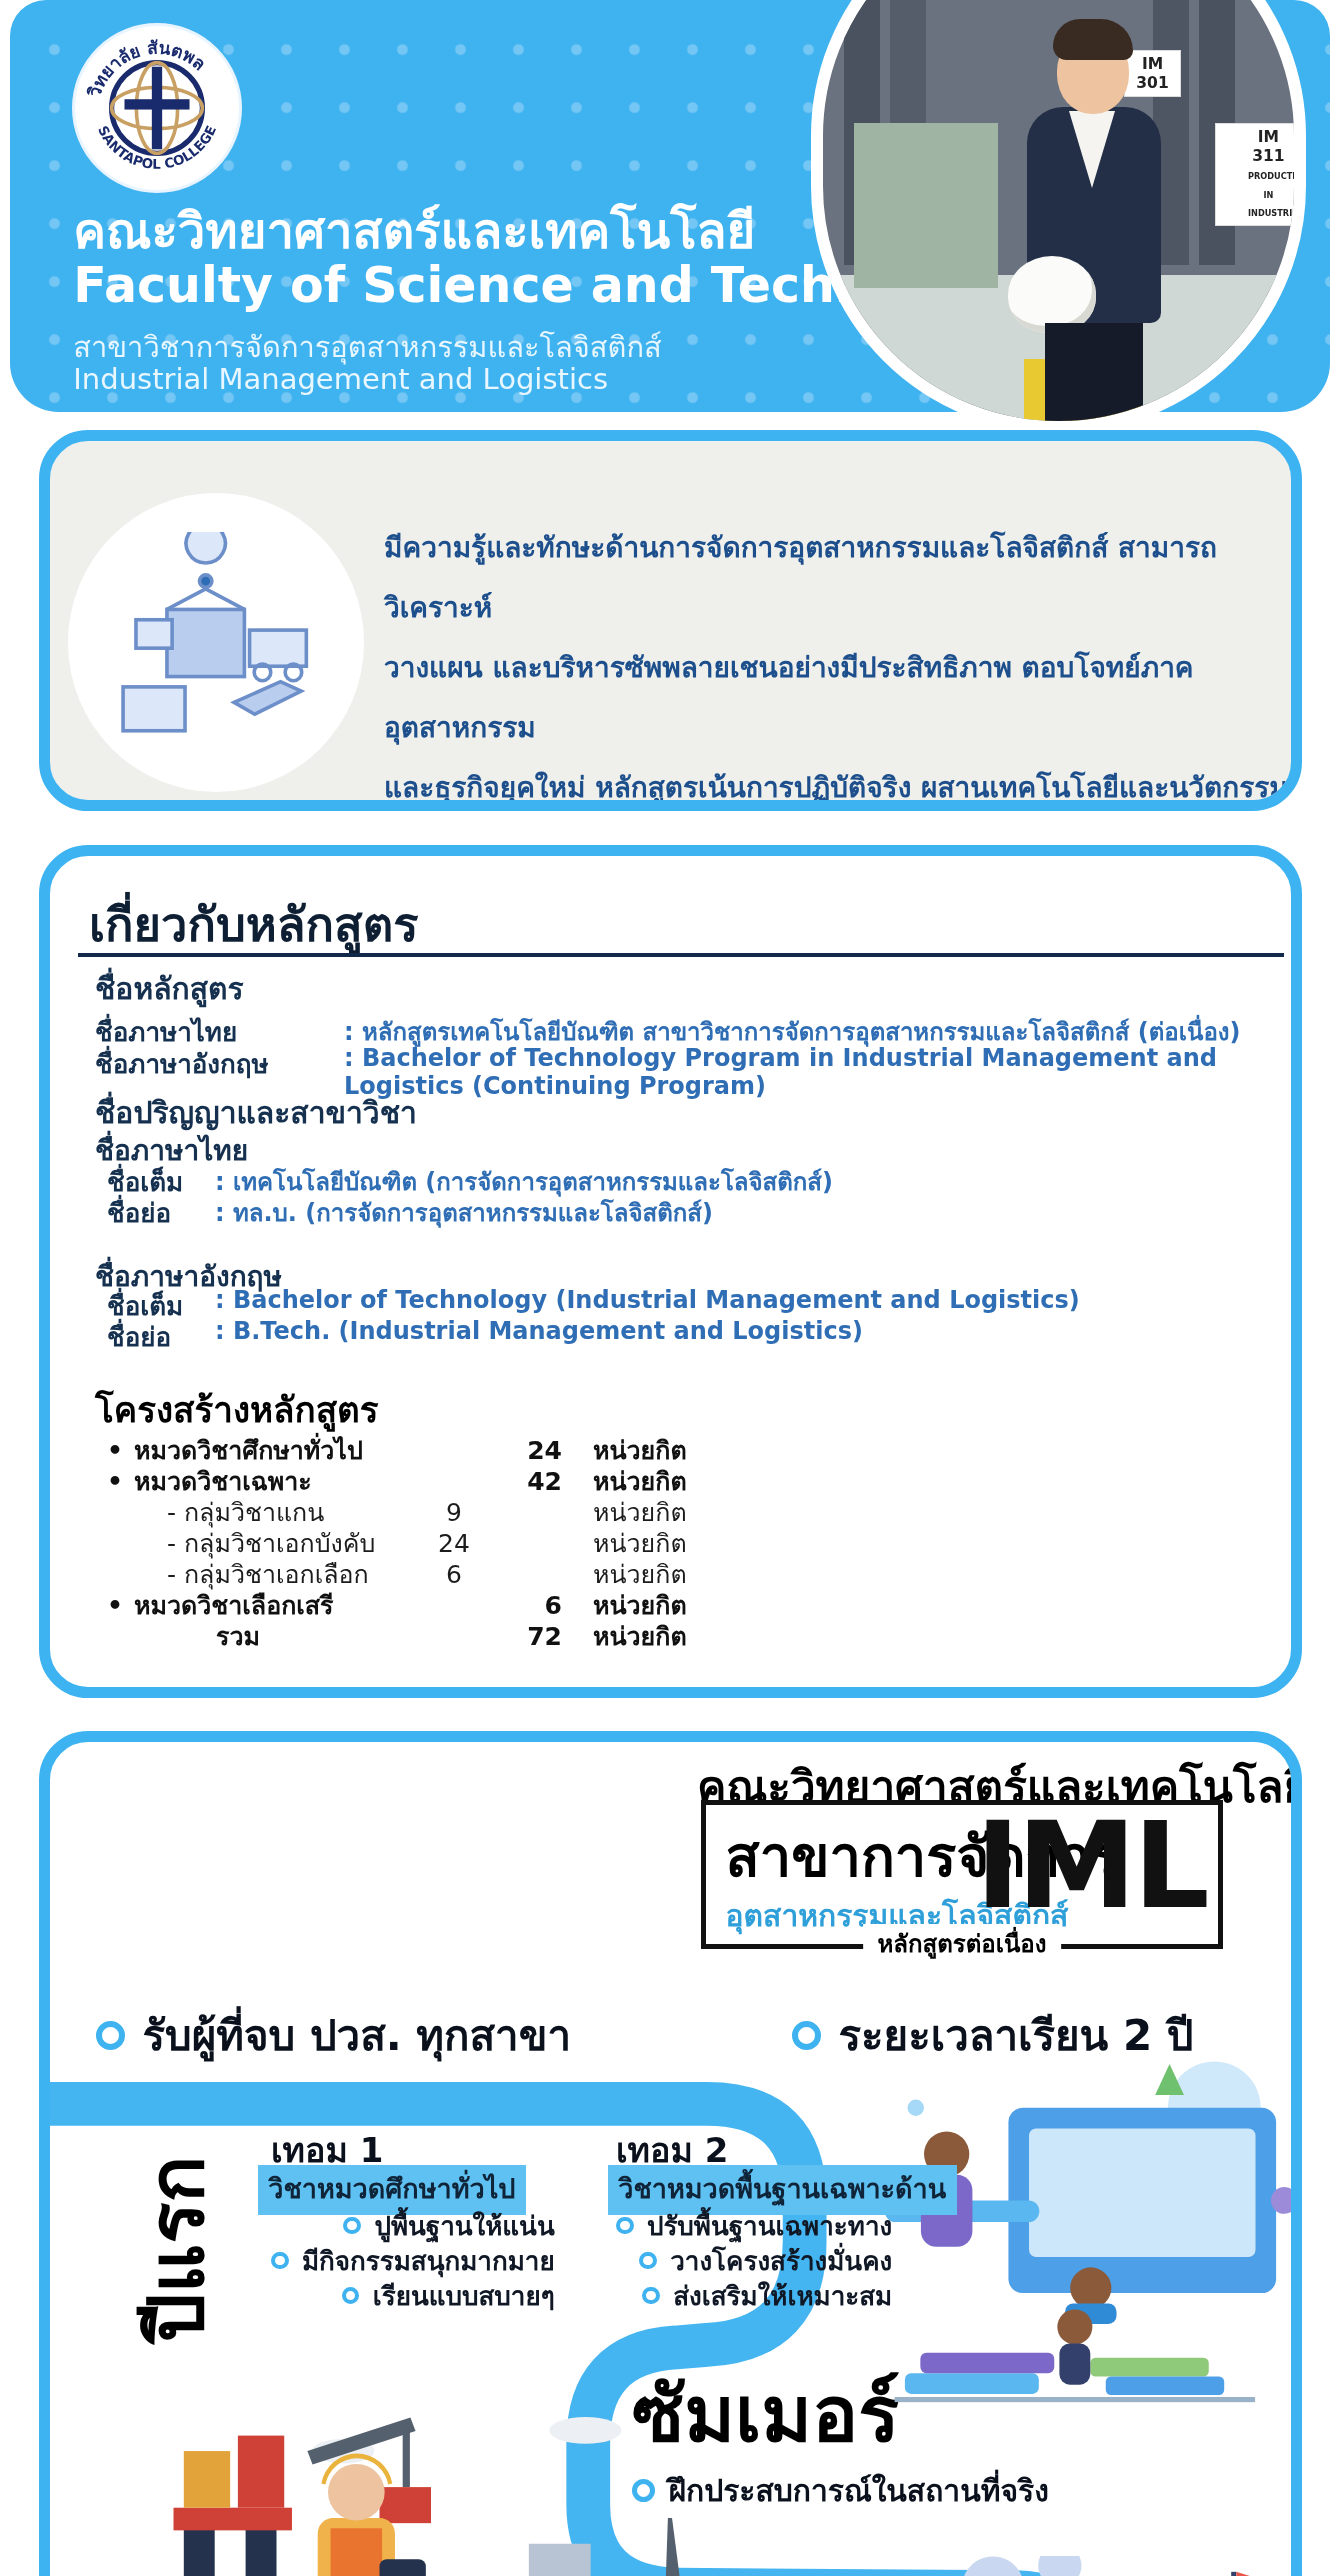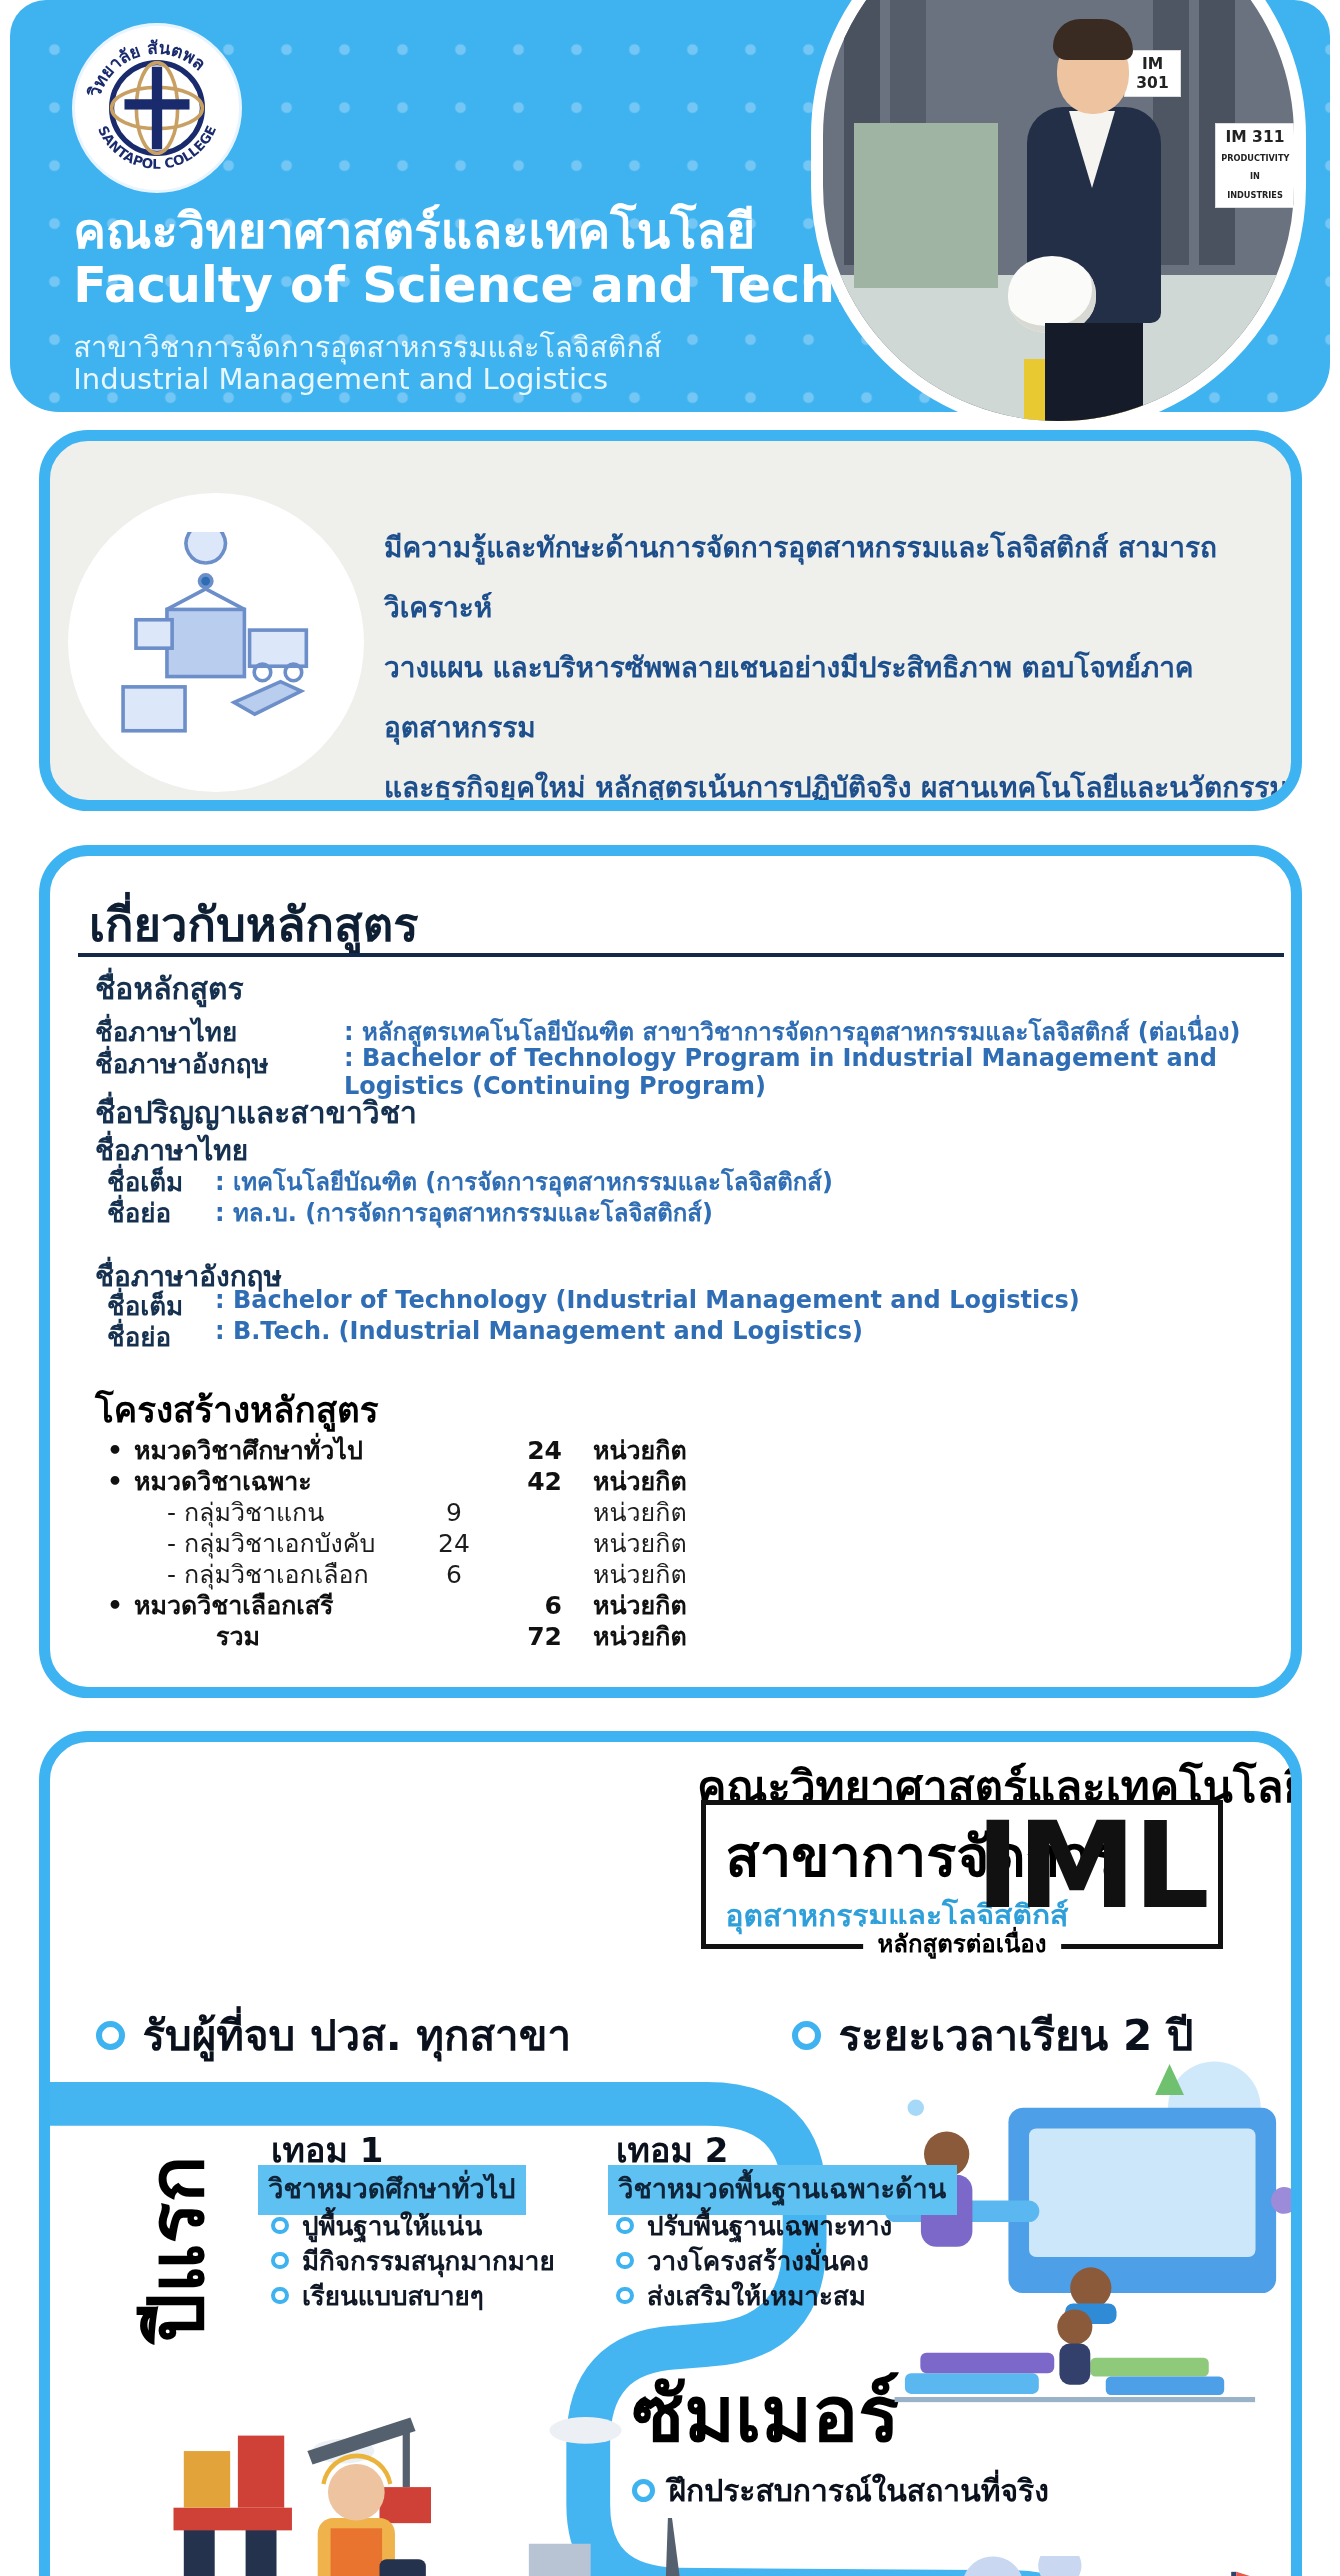--- a/index.html
+++ b/index.html
@@ -42,21 +42,21 @@
   
   .hl{background:#5FC0F2;color:#0F2438;display:inline-block;padding:2.1px 10.3px 5.2px 10.3px;
       font-weight:700;font-size:27px;}
   .ring{background:#fff;border-radius:50%;display:inline-block;flex:0 0 auto;}
   .ring.b{width:29px;height:29px;border:6.2px solid #3FB2F0;}
   .ring.s{width:17.5px;height:17.5px;border:4.6px solid #3FB2F0;}
   .ring.m{width:23px;height:23px;border:5.2px solid #3FB2F0;}
   .big-bullet{position:absolute;display:flex;align-items:center;gap:17.5px;color:#0B111C;
               font-weight:800;font-size:42px;white-space:nowrap;}
   .term-title{position:absolute;font-size:34px;font-weight:800;color:#0B111C;white-space:nowrap;}
-  .ul{position:absolute;display:flex;flex-direction:column;}
+  .ul{position:absolute;display:flex;flex-direction:column;align-items:flex-end;}
   .li{display:flex;align-items:center;gap:13.4px;font-size:26px;font-weight:600;color:#101826;
       height:35px;white-space:nowrap;}
   .vlabel{position:absolute;font-weight:800;color:#000;white-space:nowrap;
           transform:translate(-50%,-50%) rotate(-90deg);}
   .snake{position:absolute;left:-39px;top:-1731px;pointer-events:none;}
 </style>
 </head>
 <body>
 
 <div class="page">
@@ -86,21 +86,21 @@
 
   <div class="capsule">
     <div class="curtain" style="left:20.6px;"></div>
     <div class="curtain" style="left:67px;background:#555d6b;"></div>
     <div class="curtain" style="left:330px;background:#4e5664;"></div>
     <div class="curtain" style="left:376px;"></div>
     <div class="abs" style="left:0;bottom:0;width:100%;height:28%;background:#cfd8d4;"></div>
     <div class="abs" style="left:201px;bottom:0;width:118px;height:12%;background:#e9c931;"></div>
     <div class="abs" style="left:31px;top:222px;width:144px;height:165px;background:#9fb4a2;"></div>
     <div class="sign" style="left:301px;top:149px;width:57px;"><span>IM 301</span></div>
-    <div class="sign" style="left:392px;top:222px;width:80px;"><span>IM 311</span><br><span style="font-size:8.2px;">PRODUCTIVITY IN INDUSTRIES</span></div>
+    <div class="sign" style="left:392px;top:222px;width:80px;padding-left:32px;"><span>IM 311</span><br><span style="font-size:8.2px;">PRODUCTIVITY IN INDUSTRIES</span></div>
 
     <div class="abs" style="left:204px;top:206px;width:134px;height:216px;background:#232f47;border-radius:36px 36px 10.3px 10.3px;"></div>
     <div class="abs" style="left:246px;top:210px;width:46px;height:77px;background:#f5f4f0;clip-path:polygon(0 0,100% 0,50% 100%);"></div>
     <div class="abs" style="left:234px;top:131px;width:72px;height:82px;background:#eec39f;border-radius:48%;"></div>
     <div class="abs" style="left:230px;top:118px;width:80px;height:41px;background:#3a2b22;border-radius:31px 36px 10.3px 15.5px;"></div>
     <div class="abs" style="left:185px;top:355px;width:88px;height:77px;background:#fbfbf9;border-radius:50% 50% 46% 46%;box-shadow:inset -4.1px -7.2px 0 #d9d9d4;"></div>
     <div class="abs" style="left:222px;top:422px;width:98px;height:121px;background:#151b28;"></div>
   </div>
 
   <div class="card" style="top:430px;height:381px;background:#EFEFEC;">

